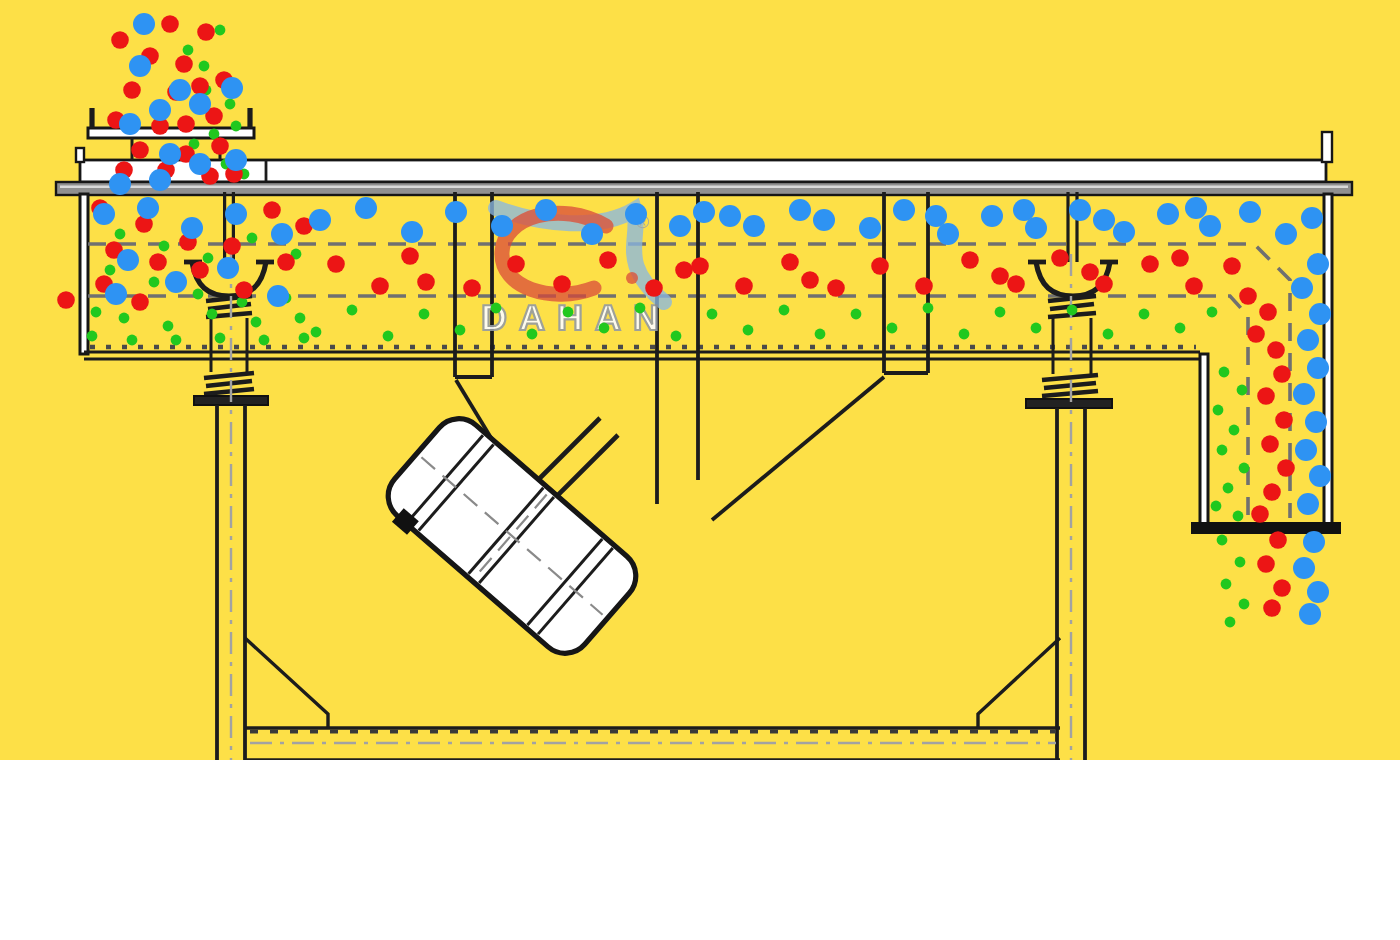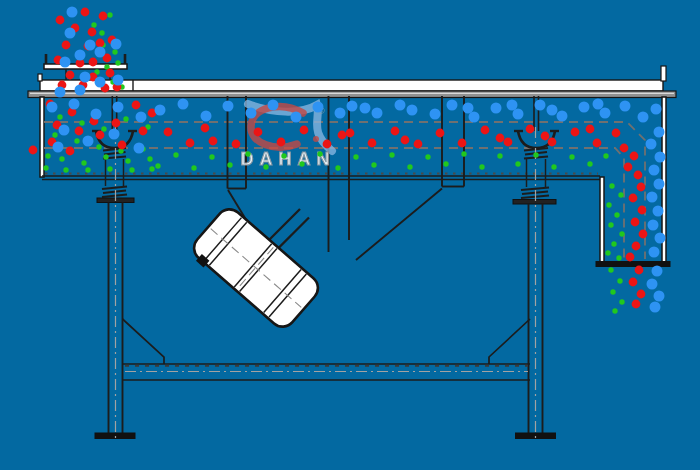--- a/index.html
+++ b/index.html
@@ -1,16 +1,16 @@
 <!DOCTYPE html>
 <html><head>
 <meta charset="utf-8">
 <style>
   html,body{margin:0;padding:0;background:#ffffff;}
-  #stage{position:relative;width:700px;height:470px;background:#0369a1;overflow:hidden;
+  #stage{position:relative;width:700px;height:380px;background:#fde047;overflow:hidden;
          font-family:"Liberation Sans", sans-serif;}
   svg{display:block;}
   .ln{stroke:#1c1c1c;fill:none;}
   .thick{stroke:#111;fill:#111;}
   .deck{stroke:#707070;stroke-width:1.8;fill:none;stroke-dasharray:9 6;}
   .tick{stroke:#4a4a4a;stroke-width:2.2;fill:none;stroke-dasharray:2.5 5.5;}
   .cl{stroke:#a2a2a2;stroke-width:1.2;fill:none;stroke-dasharray:11 4 2 4;}
   .mdash{stroke:#8a8a8a;stroke-width:1.1;fill:none;stroke-dasharray:9 5;}
 </style>
 </head>

